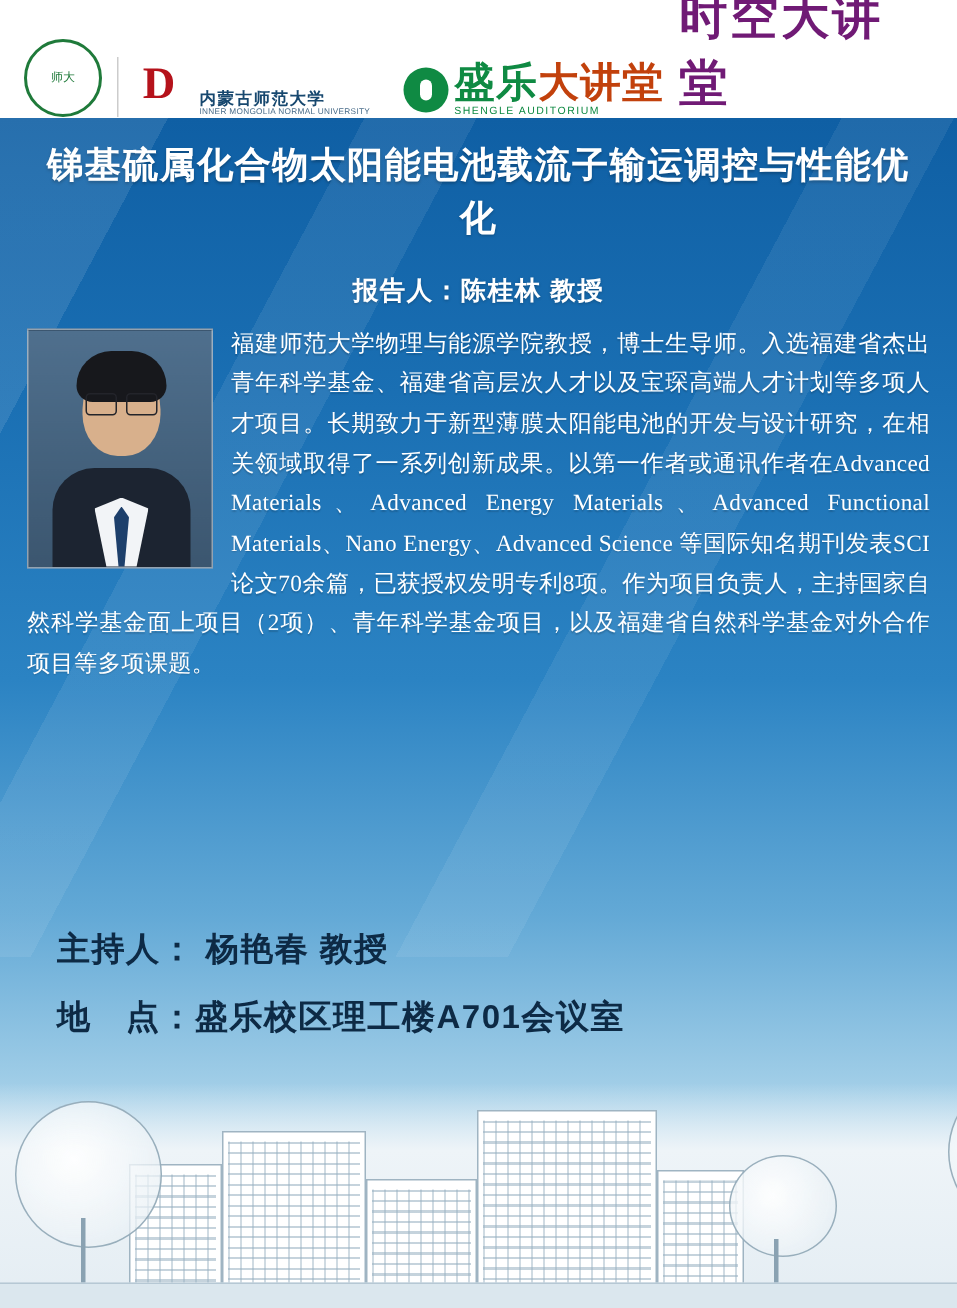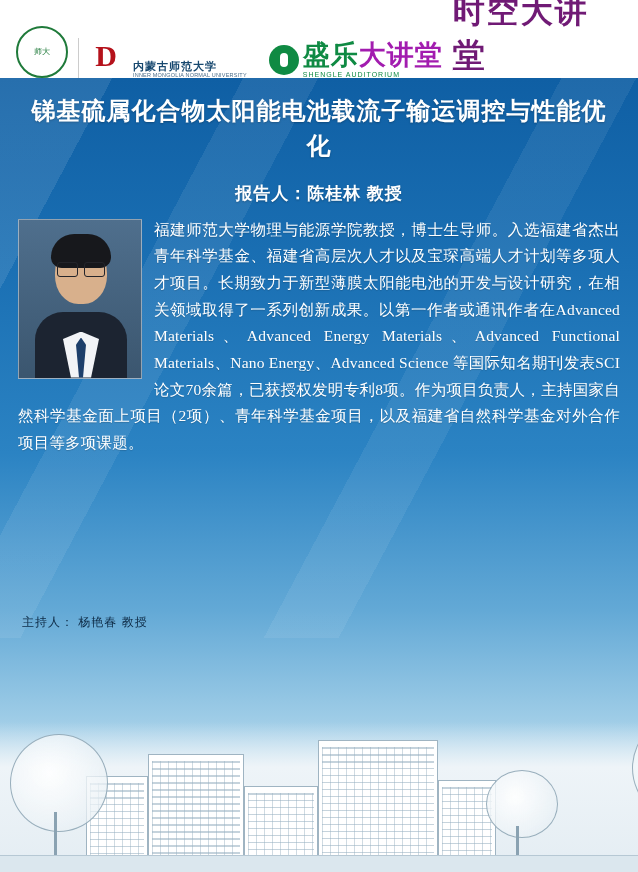--- a/index.html
+++ b/index.html
@@ -59,21 +59,21 @@
     display:flex;align-items:center;justify-content:center;
   }
   .mic-icon .bar{width:8px;height:14px;border-radius:4px;background:#fff;}
   .shengle{
     display:flex;flex-direction:column;line-height:1;
   }
   .shengle .big{
     font-size:27px;font-weight:bold;color:#0f8a43;letter-spacing:1px;
     font-family:"Liberation Serif", serif;
   }
-  .shengle .big .dark{color:#a21caf;}
+  .shengle .big .dark{color:#c2410c;}
   .shengle .sub{font-size:7px;color:#0f8a43;letter-spacing:1px;margin-top:2px;}
   .skt{
     margin-left:auto;
     font-size:32px;font-weight:bold;color:#701a75;letter-spacing:2px;
     font-family:Liberation Mono, monospace;
     padding-right:4px;
   }
   
   .title-wrap{
     padding:16px 30px 4px 30px;
@@ -153,26 +153,27 @@
   
   .info{
     position:absolute;
     left:0;right:0;
     top:600px;
     padding:10px 22px 0 22px;
     box-sizing:border-box;
     color:#0d2a45;
   }
   .info-row{
-    font-size:12px;
-    font-weight:normal;
+    font-size:22px;
+    font-weight:bold;
     line-height:2.05;
     letter-spacing:1px;
     font-family:"Liberation Sans", sans-serif;
     white-space:nowrap;
+    margin-left:16px;
   }
   
   .cityscape{
     position:absolute;left:0;right:0;bottom:0;height:150px;
     background:linear-gradient(180deg,rgba(233,243,249,0) 0%,#eef4f8 30%,#e4edf3 100%);
     overflow:hidden;
   }
   .bld{position:absolute;bottom:0;background:#ffffff;border:1px solid #9fb4c2;box-sizing:border-box;}
   .bld:before{
     content:"";position:absolute;left:3px;right:3px;top:6px;bottom:6px;
@@ -258,20 +259,21 @@
       <div class="p-hair"></div>
       <div class="p-glass"></div>
     </div>
     <div class="bio-text">
       <p>福建师范大学物理与能源学院教授，博士生导师。入选福建省杰出青年科学基金、福建省高层次人才以及宝琛高端人才计划等多项人才项目。长期致力于新型薄膜太阳能电池的开发与设计研究，在相关领域取得了一系列创新成果。以第一作者或通讯作者在Advanced Materials、Advanced Energy Materials、Advanced Functional Materials、Nano Energy、Advanced Science 等国际知名期刊发表SCI论文70余篇，已获授权发明专利8项。作为项目负责人，主持国家自然科学基金面上项目（2项）、青年科学基金项目，以及福建省自然科学基金对外合作项目等多项课题。</p>
     </div>
   </div>
 
   <div class="info">
     <div class="info-row">主持人：  杨艳春   教授</div>
+    <div class="info-row">地　点：盛乐校区理工楼A701会议室</div>
   </div>
 
   <div class="cityscape">
     <div class="bld b1"></div>
     <div class="bld b2"></div>
     <div class="bld b3"></div>
     <div class="bld b4"></div>
     <div class="bld b5"></div>
     <div class="tree t-left">
       <div class="canopy"></div>

